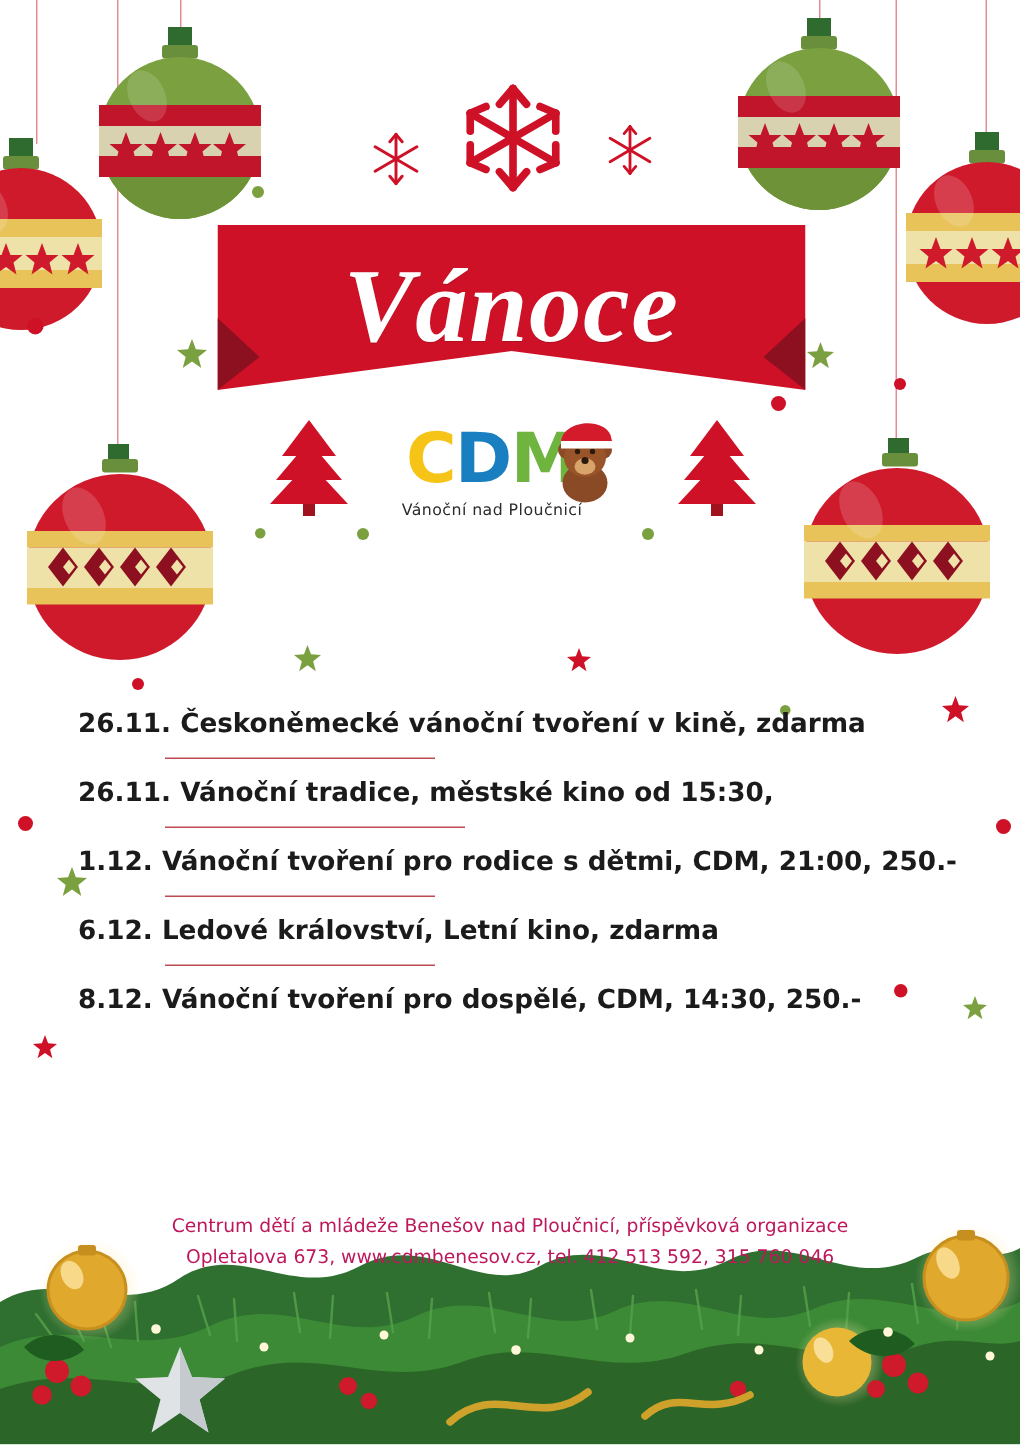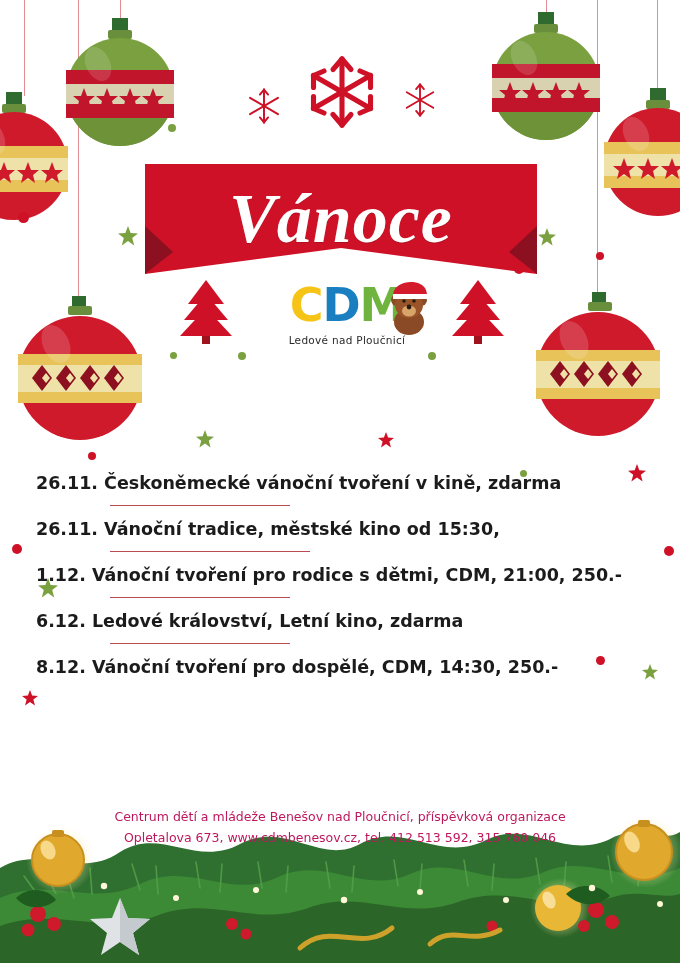--- a/index.html
+++ b/index.html
@@ -54,21 +54,21 @@
     left: 232px;
     top: 48px;
     width: 216px;
     height: 96px;
   }
 
   
   .banner-wrap {
     position: absolute;
     left: 145px;
-    top: 164px;
+    top: 150px;
     width: 380px;
     height: 110px;
     padding-left: 16px;
   }
   .banner-title {
     position: absolute;
     left: 0; top: 0;
     width: 392px;
     height: 110px;
     display: flex;
@@ -79,21 +79,21 @@
     font-weight: bold;
     font-size: 70px;
     color: #ffffff;
     letter-spacing: 1px;
     text-shadow: 0 1px 0 rgba(0,0,0,.15);
   }
 
   
   .logo-block {
     position: absolute;
-    left: 243px;
+    left: 224px;
     top: 282px;
     width: 208px;
     height: 82px;
     text-align: center;
   }
   .logo-cdm {
     font-family: "DejaVu Sans", sans-serif;
     font-weight: bold;
     font-size: 46px;
     line-height: 46px;
@@ -119,21 +119,21 @@
   .tree-right { position: absolute; left: 452px; top: 278px; }
 
   
   .events {
     position: absolute;
     left: 0;
     top: 470px;
     width: 680px;
   }
   .event {
-    padding: 0 36px;
+    padding: 0 52px;
   }
   .event-line {
     font-family: "DejaVu Sans", sans-serif;
     font-weight: bold;
     font-size: 17.5px;
     color: #1b1b1b;
     line-height: 26px;
     white-space: nowrap;
   }
   .event-line.indent {
@@ -374,21 +374,21 @@
       <polygon points="26,2 44,26 8,26" fill="#ce1126"></polygon>
       <polygon points="26,16 48,42 4,42" fill="#ce1126"></polygon>
       <polygon points="26,30 52,58 0,58" fill="#ce1126"></polygon>
     </svg>
   </div>
 
   <div class="logo-block">
     <div>
       <span class="logo-cdm logo-c">C</span><span class="logo-cdm logo-d">D</span><span class="logo-cdm logo-m">M</span>
     </div>
-    <div class="logo-sub">Ledové nad Ploučnicí</div>
+    <div class="logo-sub">Vánoční nad Ploučnicí</div>
     <div class="bear">
       <svg width="46" height="62" viewBox="0 0 46 62">
         <ellipse cx="22" cy="48" rx="15" ry="13" fill="#8a4a26"></ellipse>
         <circle cx="10" cy="26" r="6" fill="#8a4a26"></circle>
         <circle cx="34" cy="26" r="6" fill="#8a4a26"></circle>
         <ellipse cx="22" cy="31" rx="14" ry="13" fill="#9a5429"></ellipse>
         <ellipse cx="22" cy="37" rx="7" ry="5.5" fill="#d9a46a"></ellipse>
         <circle cx="22" cy="33" r="2.4" fill="#2b1a0e"></circle>
         <circle cx="17" cy="27" r="1.8" fill="#2b1a0e"></circle>
         <circle cx="27" cy="27" r="1.8" fill="#2b1a0e"></circle>

